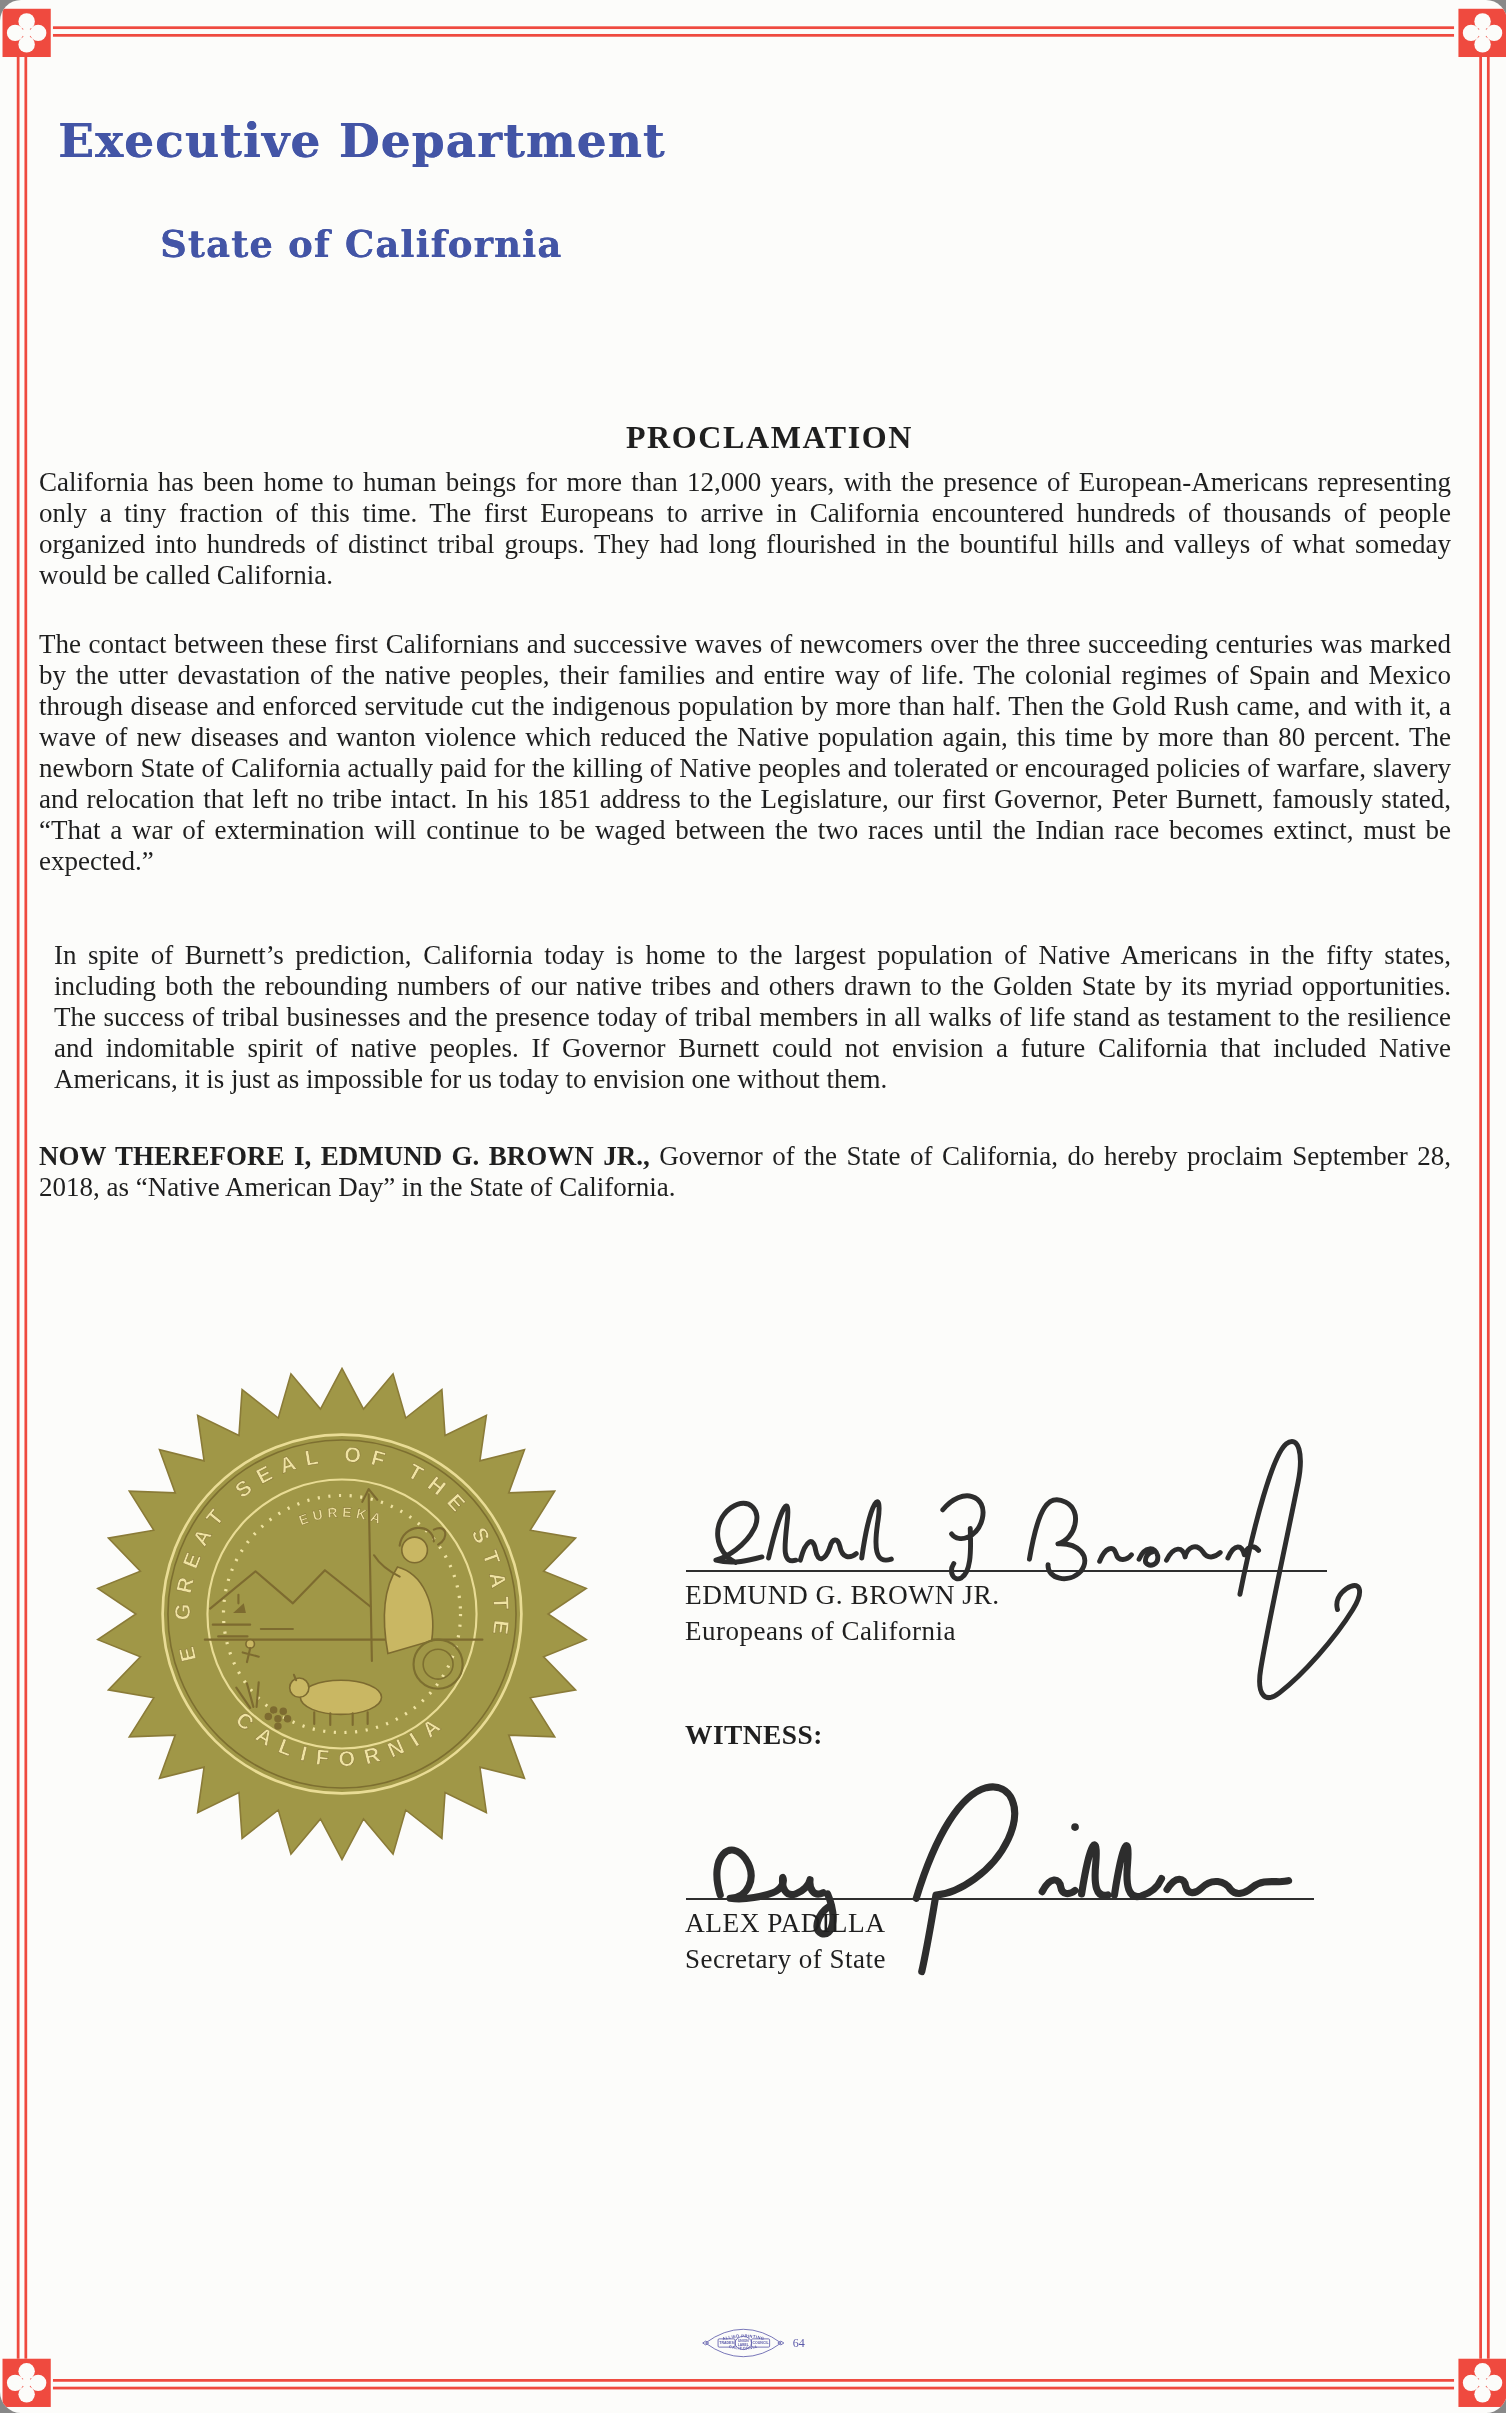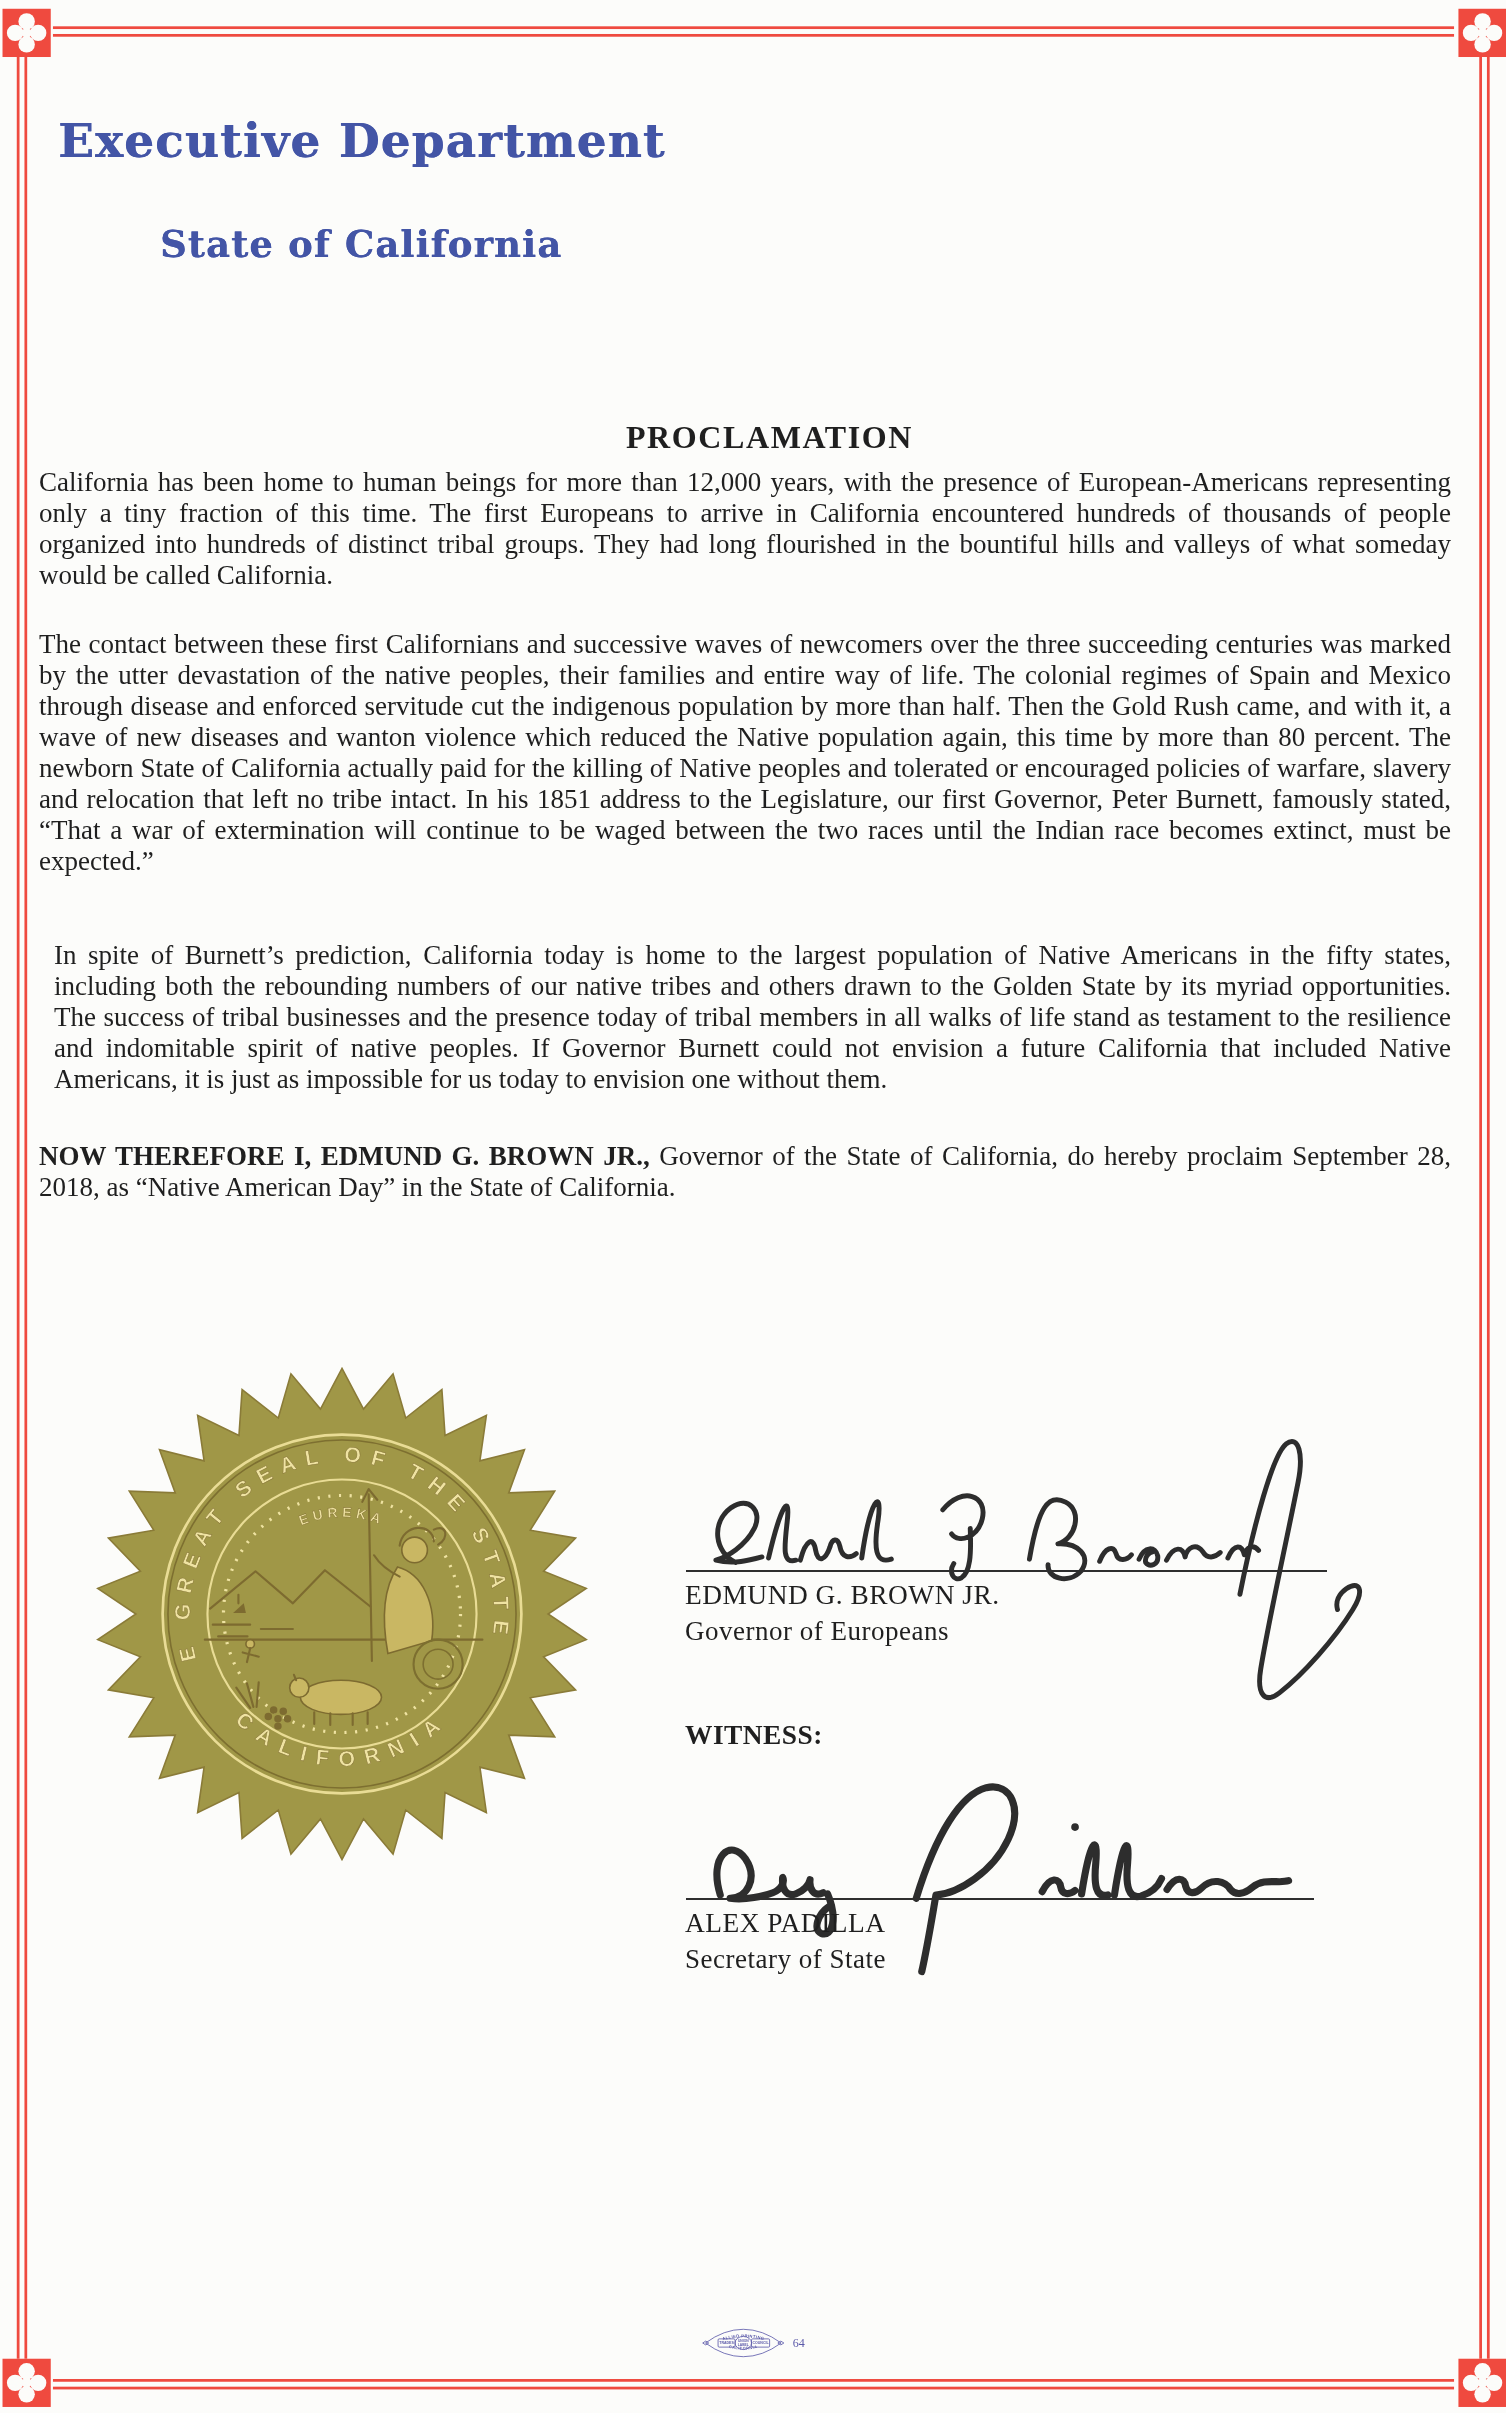--- a/index.html
+++ b/index.html
@@ -11,20 +11,21 @@
   }
   html,body{margin:0;padding:0;}
   body{background:#888;}
   .page{
     position:relative;
     width:1507px;height:2413px;
     background:#fcfcfa;
     overflow:hidden;
     font-family:"Liberation Serif",serif;
     color:var(--ink);
+    border-radius:21px;
   }
   svg{display:block;}
   .border-svg{position:absolute;left:0;top:0;}
   .rail{fill:var(--border);}
   .orn-base{fill:var(--border);}
   .orn-hole{fill:#fcfcfa;}
 
   .dept{
     position:absolute;left:58px;top:117px;
     font-family:"DejaVu Serif",serif;
@@ -144,21 +145,21 @@
       M520,196 C522,244 520,276 504,286 C490,294 480,276 490,260
       M628,252 C644,158 662,132 694,148 C726,164 712,216 680,224 C716,222 742,246 722,274 C700,298 660,288 662,262
       M756,256 C766,230 782,226 786,242 C790,258 806,254 814,244
       M828,252 C838,228 858,228 862,246 C864,262 848,268 840,258 C838,250 844,240 854,238
       M878,254 C892,226 908,230 912,248 C916,230 932,222 944,238 C952,252 966,250 976,240
       M990,250 C1002,222 1016,226 1020,244 C1024,230 1036,224 1046,236
       M1012,316 C1038,186 1072,62 1096,42 C1120,24 1128,62 1118,112 C1096,224 1064,366 1050,452 C1042,500 1058,516 1084,496 C1128,462 1186,396 1218,344 C1240,308 1230,290 1206,306 C1192,316 1186,330 1190,344"></path>
   </svg>
   <div class="sigline sigline-brown"></div>
   <div class="name gov-name">EDMUND G. BROWN JR.</div>
-  <div class="name gov-title">Governor of Europeans</div>
+  <div class="name gov-title">Europeans of California</div>
 
   <div class="attest">WITNESS:</div>
 
   <svg class="sig-svg sig-padilla" width="658" height="219" viewBox="0 0 1200 400">
     <path class="sig-stroke" stroke-width="13" d="
       M58,252 C36,180 78,148 104,186 C128,222 106,258 76,258 C104,262 138,254 154,248 C170,242 176,228 172,220 C170,240 178,256 196,250 C210,245 220,234 222,224 C220,242 230,256 246,248
       M254,250 C272,292 264,330 242,322 C228,316 234,288 258,272
       M416,258 C452,140 498,68 544,56 C590,46 610,94 584,150 C556,210 492,250 452,252 C444,298 436,348 426,392
       M646,246 C660,218 678,220 680,238 C682,252 696,252 706,244
       M718,250 C734,148 748,140 744,192 C740,234 744,258 766,252

